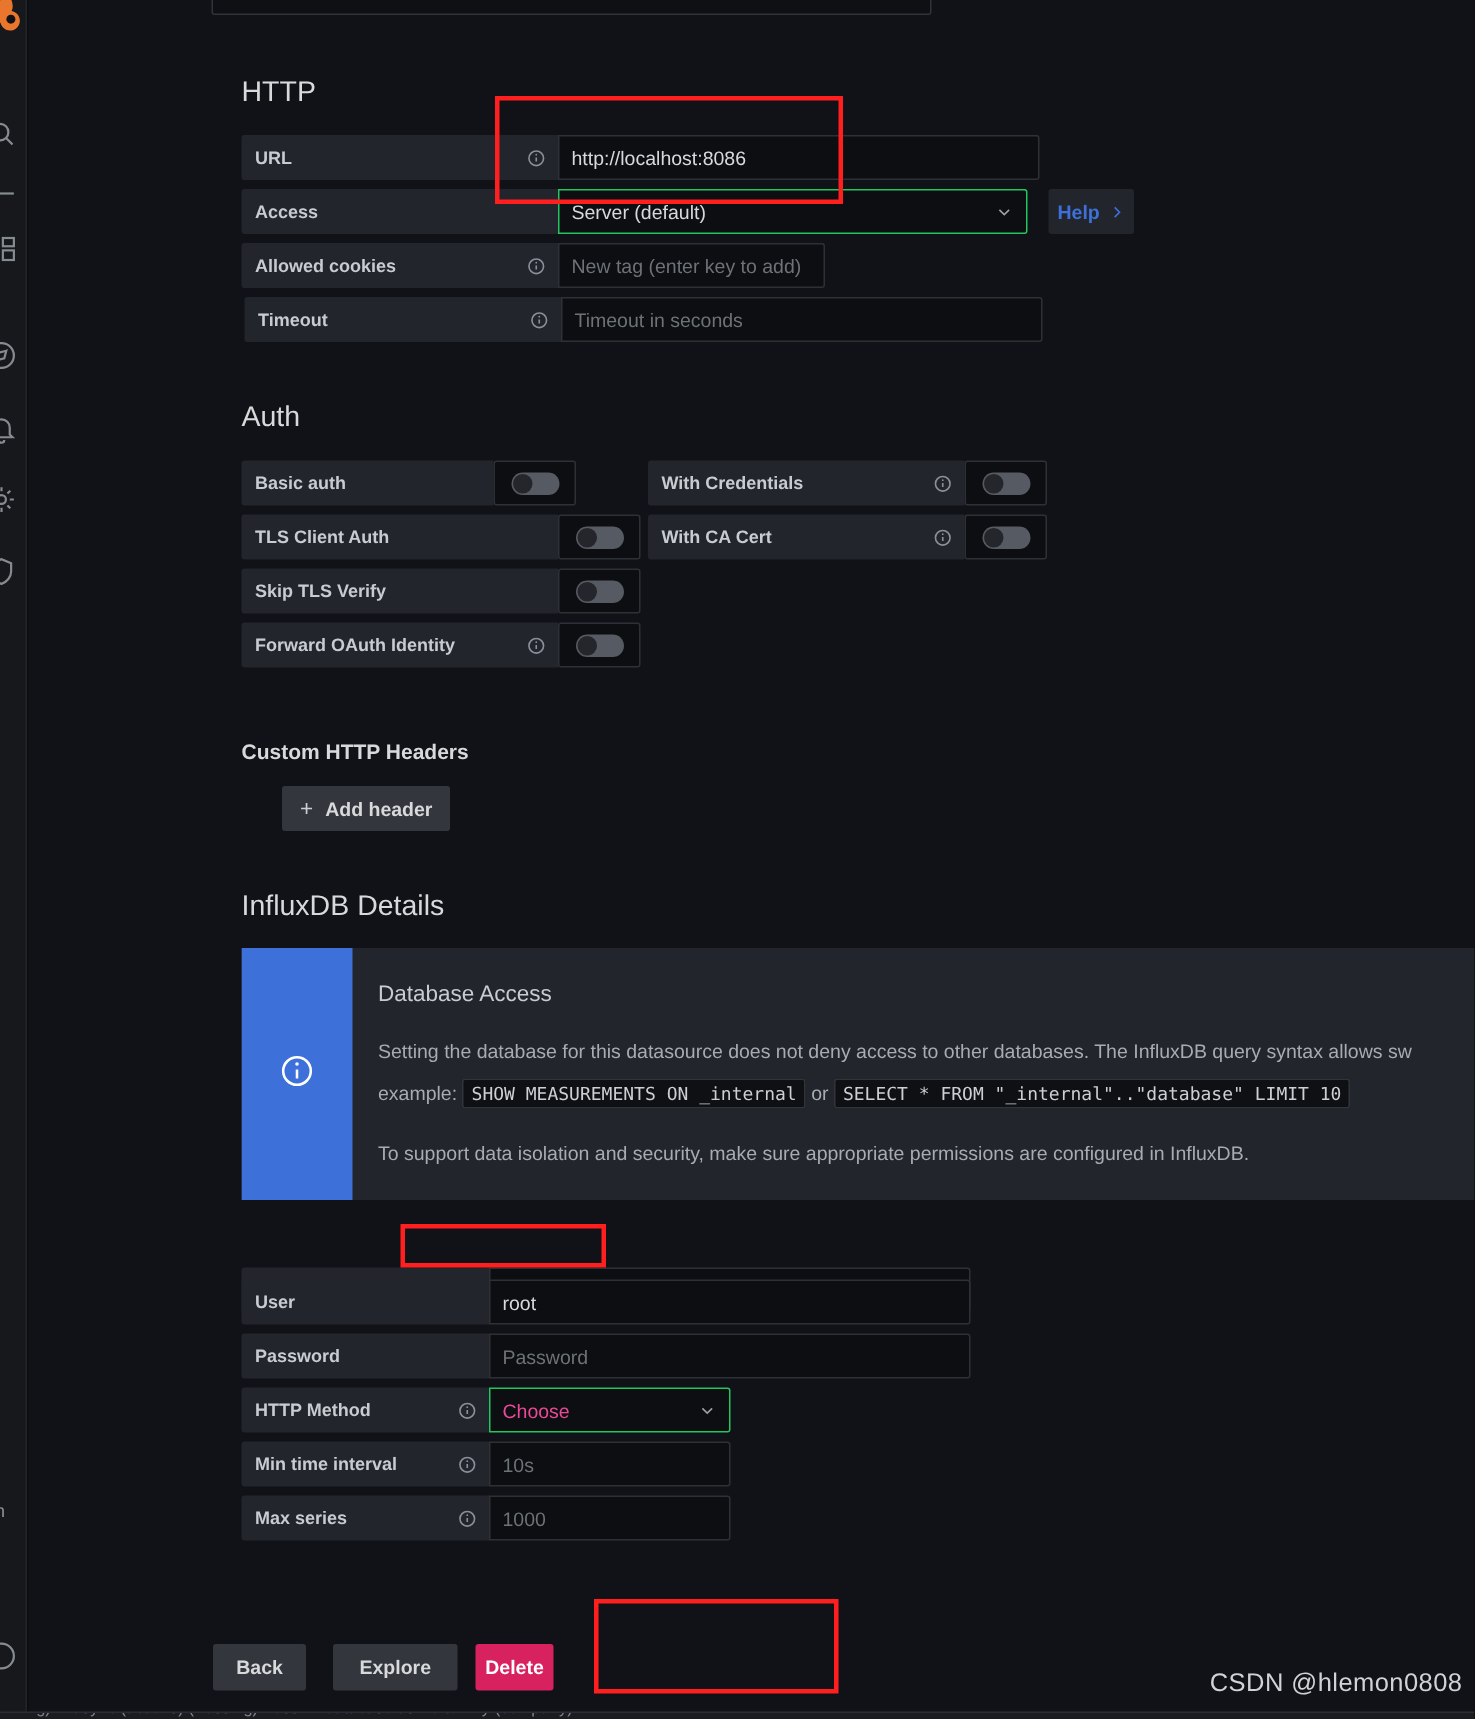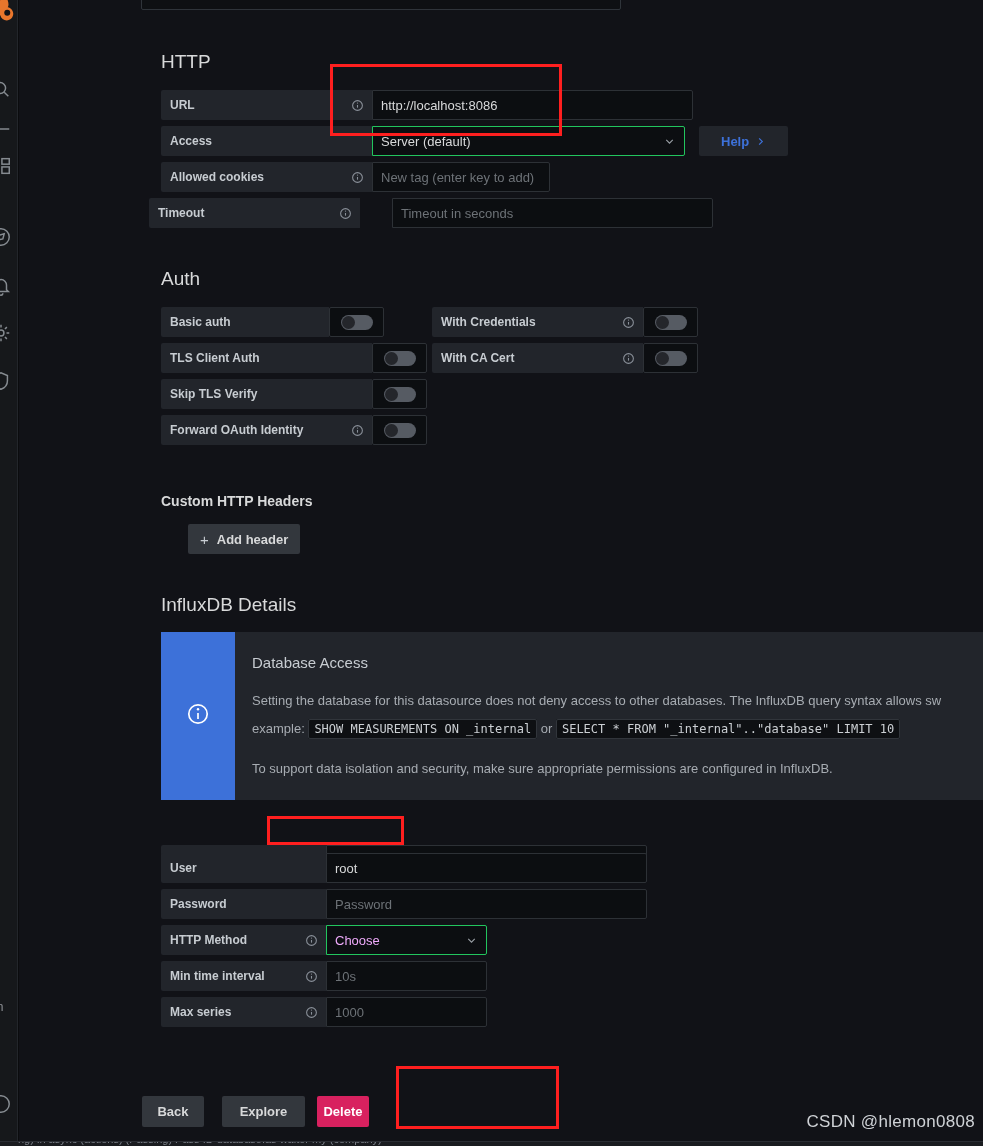--- a/index.html
+++ b/index.html
@@ -120,21 +120,21 @@
     background: #0c0e11;
     border: 1px solid #22c55e;
     border-radius: 0 2px 2px 0;
     display: flex;
     align-items: center;
     justify-content: space-between;
     padding: 0 8px;
     font-size: 13px;
     color: #d8d9da;
   }
-  .sel.ph { color: #f0abfc; gap: 17px; }
+  .sel.ph { color: #ec4899; gap: 17px; }
   .chev { color: #9aa0a6; display: inline-flex; }
 
   
   .togwrap {
     background: #0c0e11;
     border: 1px solid #2d3136;
     border-radius: 2px;
     display: flex;
     align-items: center;
     justify-content: center;
@@ -157,21 +157,21 @@
 
   
   .help-btn {
     position: absolute;
     background: #22252b;
     border-radius: 2px;
     height: 30px;
     display: flex;
     align-items: center;
     gap: 6px;
-    padding: 0 22px;
+    padding: 0 6px;
     font-size: 13px;
     color: #3d71d9;
     font-weight: 600;
   }
 
   
   .add-header {
     position: absolute;
     background: #33373d;
     border-radius: 2px;
@@ -400,21 +400,21 @@
         <svg width="13" height="13" viewBox="0 0 24 24" fill="none" stroke="currentColor" stroke-width="2">
           <circle cx="12" cy="12" r="9"></circle>
             <line x1="12" y1="11" x2="12" y2="16"></line>
             <circle cx="12" cy="7.6" r="1.1" fill="currentColor" stroke="none"></circle>
         </svg>
       </span>
     </div>
     <div class="inp ph" style="width:178px">New tag (enter key to add)</div>
   </div>
 
-  <div class="row" style="left:130px; top:198px;gap:32px;">
+  <div class="row" style="left:144px; top:198px;">
     <div class="lbl" style="width:211px">
       <span>Timeout</span>
       <span class="info">
         <svg width="13" height="13" viewBox="0 0 24 24" fill="none" stroke="currentColor" stroke-width="2">
           <circle cx="12" cy="12" r="9"></circle>
             <line x1="12" y1="11" x2="12" y2="16"></line>
             <circle cx="12" cy="7.6" r="1.1" fill="currentColor" stroke="none"></circle>
         </svg>
       </span>
     </div>

